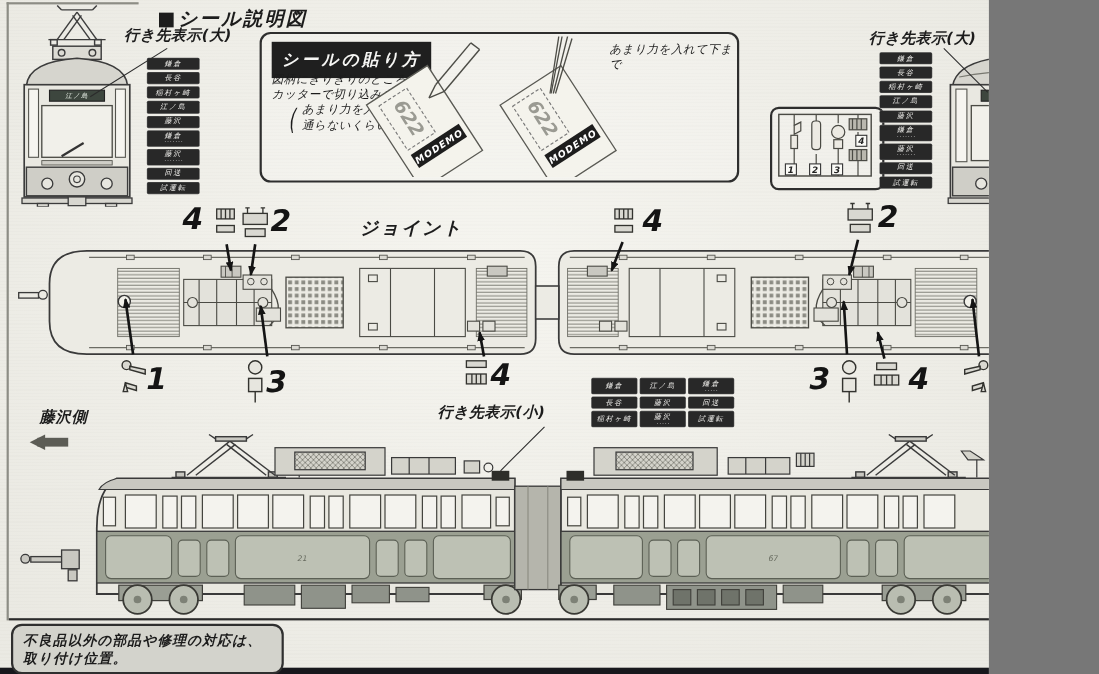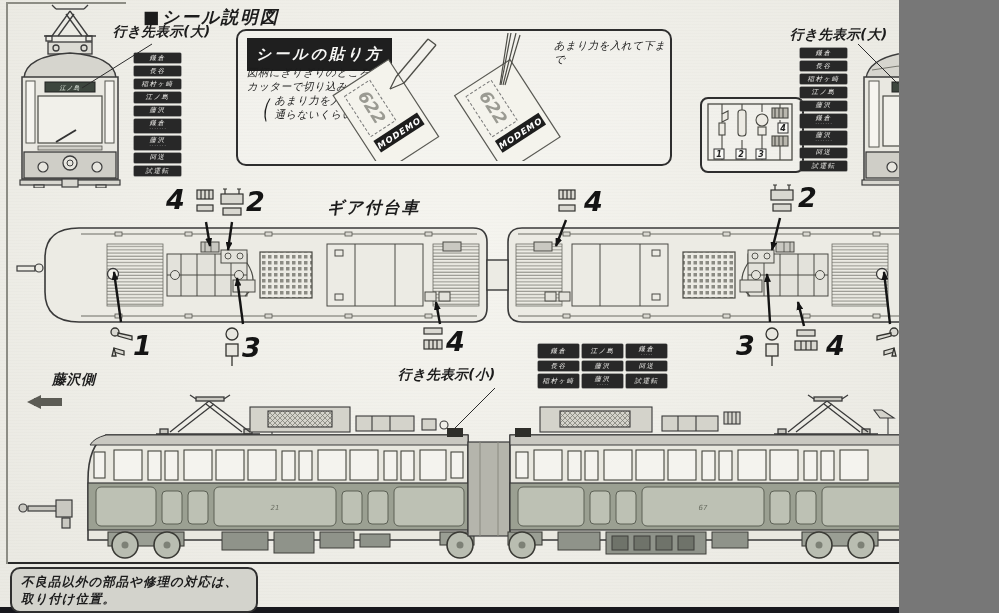--- a/index.html
+++ b/index.html
@@ -290,21 +290,21 @@
     <rect x="14" y="112" width="112" height="26" fill="#cfcec7" stroke="#3c3c3c" stroke-width="1.3"></rect>
     <circle cx="70" cy="123" r="7" fill="#e7e6df" stroke="#3c3c3c" stroke-width="1.3"></circle>
     <circle cx="40" cy="127" r="5" fill="#e7e6df" stroke="#3c3c3c" stroke-width="1.2"></circle>
     <circle cx="100" cy="127" r="5" fill="#e7e6df" stroke="#3c3c3c" stroke-width="1.2"></circle>
     <g stroke="#3c3c3c" stroke-width="1.2" fill="#d8d7d0">
       <rect x="10" y="140" width="120" height="5"></rect>
       <rect x="62" y="139" width="16" height="7"></rect>
     </g>
   </svg>
 
-  <div class="abs h2" style="left:327px;top:197px;">ギア付台車</div>
+  <div class="abs h2" style="left:327px;top:197px;">ジョイント</div>
 
   <svg class="abs" style="left:15px;top:188px;" width="975" height="160" viewBox="0 0 975 160">
     <defs>
       <pattern id="hatchH" width="4" height="3.2" patternUnits="userSpaceOnUse">
         <line x1="0" y1="1" x2="4" y2="1" stroke="#8b8b83" stroke-width="1"></line>
       </pattern>
       <pattern id="grid" width="6" height="6" patternUnits="userSpaceOnUse">
         <rect x="1" y="1" width="3.5" height="3.5" fill="#8b8b83"></rect>
       </pattern>
       <pattern id="xhatch" width="5" height="5" patternUnits="userSpaceOnUse">
@@ -501,21 +501,21 @@
         <span class="badge-text">藤沢</span>
         <span class="badge-sub">･････</span>
       </div>
 
       <div class="badge">
         <span class="badge-text">試運転</span>
 
       </div>
     </div>
 
-  <div class="abs lbl" style="left:52px;top:371px;font-size:14px;">藤沢側</div>
+  <div class="abs lbl" style="left:36px;top:371px;font-size:14px;">藤沢側</div>
   <div class="abs" style="left:20px;top:395px;width:0;height:0;border:7px solid transparent;border-right:14px solid #5c5c55;"></div>
   <div class="abs" style="left:34px;top:398px;width:28px;height:8px;background:#5c5c55;"></div>
   <div class="abs lbl" style="left:916px;top:373px;font-size:14px;">鎌倉側</div>
   <div class="abs" style="left:930px;top:400px;width:28px;height:8px;background:#5c5c55;"></div>
   <div class="abs" style="left:958px;top:397px;width:0;height:0;border:7px solid transparent;border-left:14px solid #5c5c55;"></div>
 
   <svg class="abs" style="left:10px;top:388px;" width="980" height="178" viewBox="0 0 980 178">
     <defs>
       <pattern id="xh2" width="5" height="5" patternUnits="userSpaceOnUse">
         <path d="M0,5 L5,0 M0,0 L5,5" stroke="#77776f" stroke-width=".7"></path>

